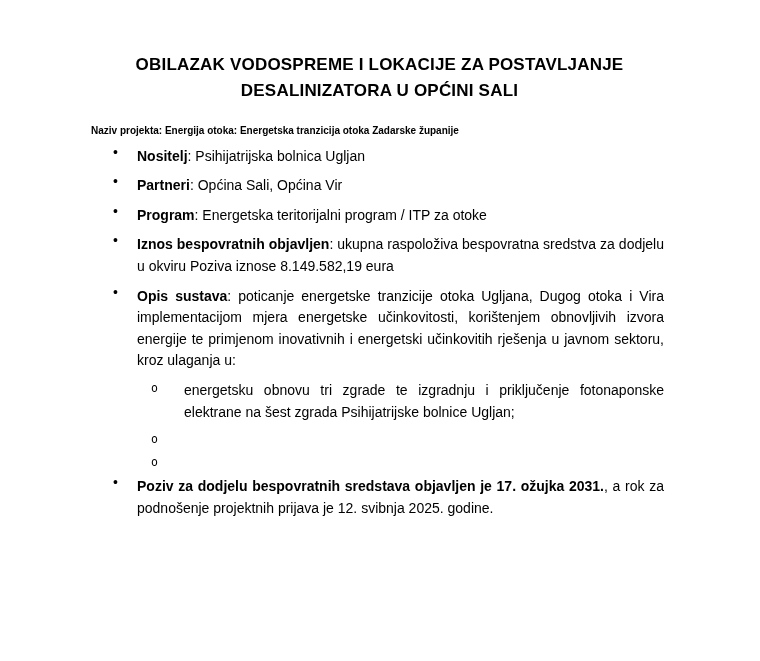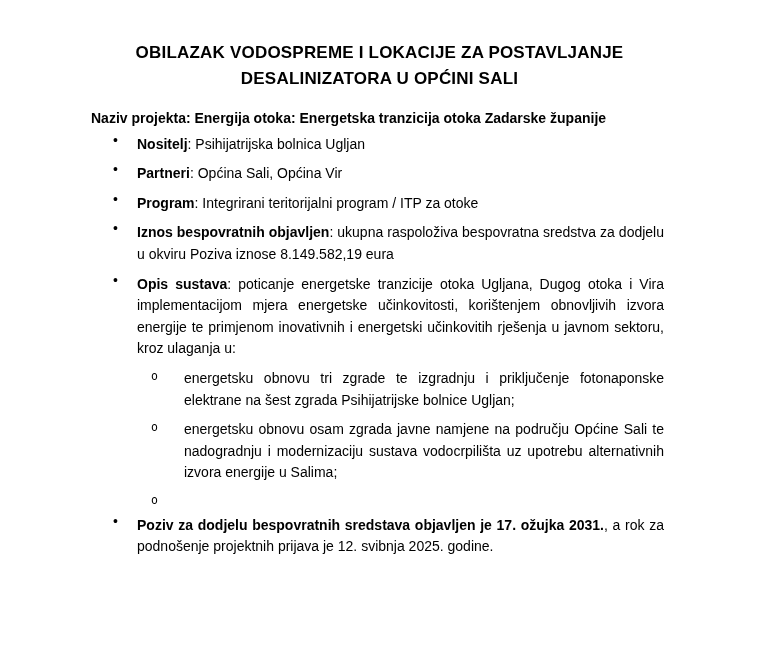--- a/index.html
+++ b/index.html
@@ -15,31 +15,31 @@
     font-family: "Liberation Sans", sans-serif;
     color: #000000;
     overflow: hidden;
     box-sizing: border-box;
   }
   .content {
     padding: 40px 92px 0 91px;
     box-sizing: border-box;
   }
   .title {
-    margin: 0 0 16px 0;
+    margin: 12px 0 16px 0;
     font-size: 17px;
     line-height: 26px;
     font-weight: bold;
     text-align: center;
     letter-spacing: 0.2px;
   }
   .title-line { display: block; }
   .intro {
     margin: 0;
-    font-size: 14px;
+    font-size: 10px;
     line-height: 21.6px;
     font-weight: bold;
   }
   .list { margin: 0; }
   .li {
     display: flex;
     align-items: flex-start;
     font-size: 14px;
     line-height: 21.6px;
   }
@@ -84,41 +84,40 @@
         <p class="txt"><b>Nositelj</b><span>: Psihijatrijska bolnica Ugljan</span></p>
       </div>
 
       <div class="li l1">
         <span class="marker-cell"><span class="m1">•</span></span>
         <p class="txt"><b>Partneri</b><span>: Općina Sali, Općina Vir</span></p>
       </div>
 
       <div class="li l1">
         <span class="marker-cell"><span class="m1">•</span></span>
-        <p class="txt"><b>Program</b><span>: Integrirani teritorijalni program / ITP za otoke</span></p>
+        <p class="txt"><b>Program</b><span>: Energetska teritorijalni program / ITP za otoke</span></p>
       </div>
 
       <div class="li l1">
         <span class="marker-cell"><span class="m1">•</span></span>
         <p class="txt"><b>Iznos bespovratnih objavljen</b><span>: ukupna raspoloživa bespovratna sredstva za dodjelu u okviru Poziva iznose 8.149.582,19 eura</span></p>
       </div>
 
       <div class="li l1">
         <span class="marker-cell"><span class="m1">•</span></span>
         <p class="txt"><b>Opis sustava</b><span>: poticanje energetske tranzicije otoka Ugljana, Dugog otoka i Vira implementacijom mjera energetske učinkovitosti, korištenjem obnovljivih izvora energije te primjenom inovativnih i energetski učinkovitih rješenja u javnom sektoru, kroz ulaganja u:</span></p>
       </div>
 
       <div class="li l2">
         <span class="marker-cell"><span class="m2">o</span></span>
         <p class="txt">energetsku obnovu tri zgrade te izgradnju i priključenje fotonaponske elektrane na šest zgrada Psihijatrijske bolnice Ugljan;</p>
       </div>
 
       <div class="li l2">
         <span class="marker-cell"><span class="m2">o</span></span>
-        <p class="txt">energetsku obnovu osam zgrada javne namjene na području Općine Sali te nadogradnju i modernizaciju sustava vodocrpilišta uz upotrebu alternativnih izvora energije u Salima;</p>
       </div>
 
       <div class="li l2">
         <span class="marker-cell"><span class="m2">o</span></span>
       </div>
 
       <div class="li l1">
         <span class="marker-cell"><span class="m1">•</span></span>
         <p class="txt"><b>Poziv za dodjelu bespovratnih sredstava objavljen je 17. ožujka 2031.</b><span>, a rok za podnošenje projektnih prijava je 12. svibnja 2025. godine.</span></p>
       </div>

